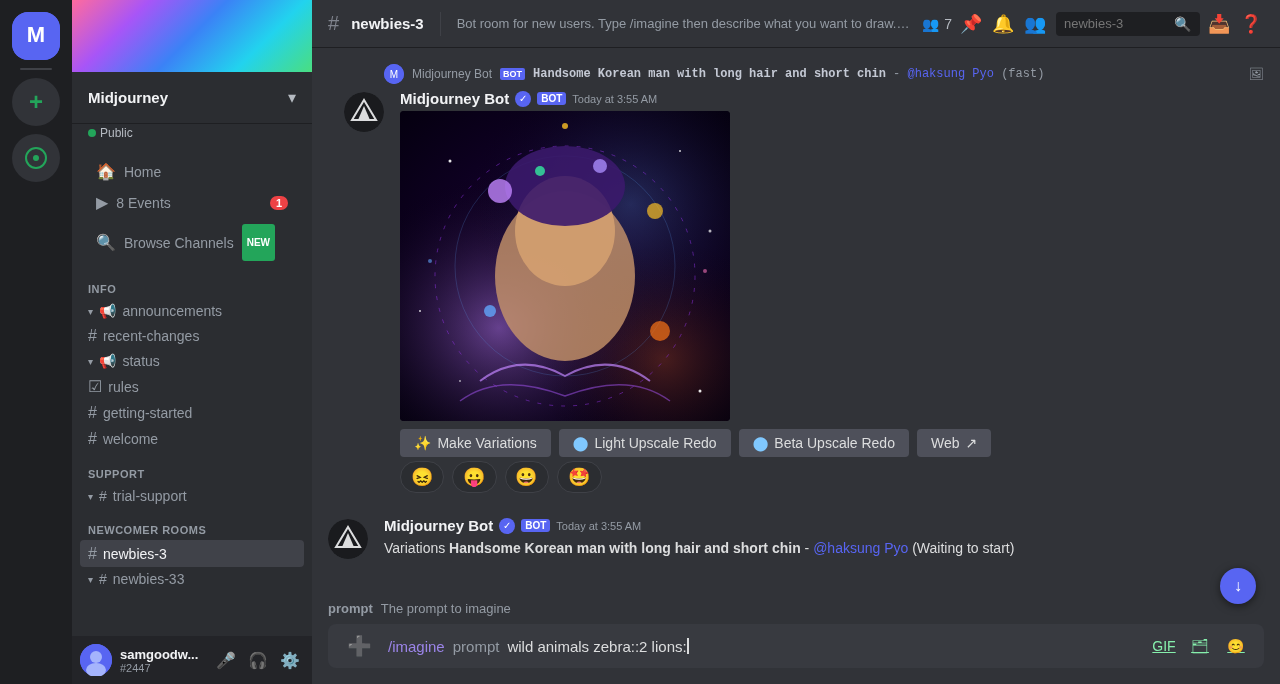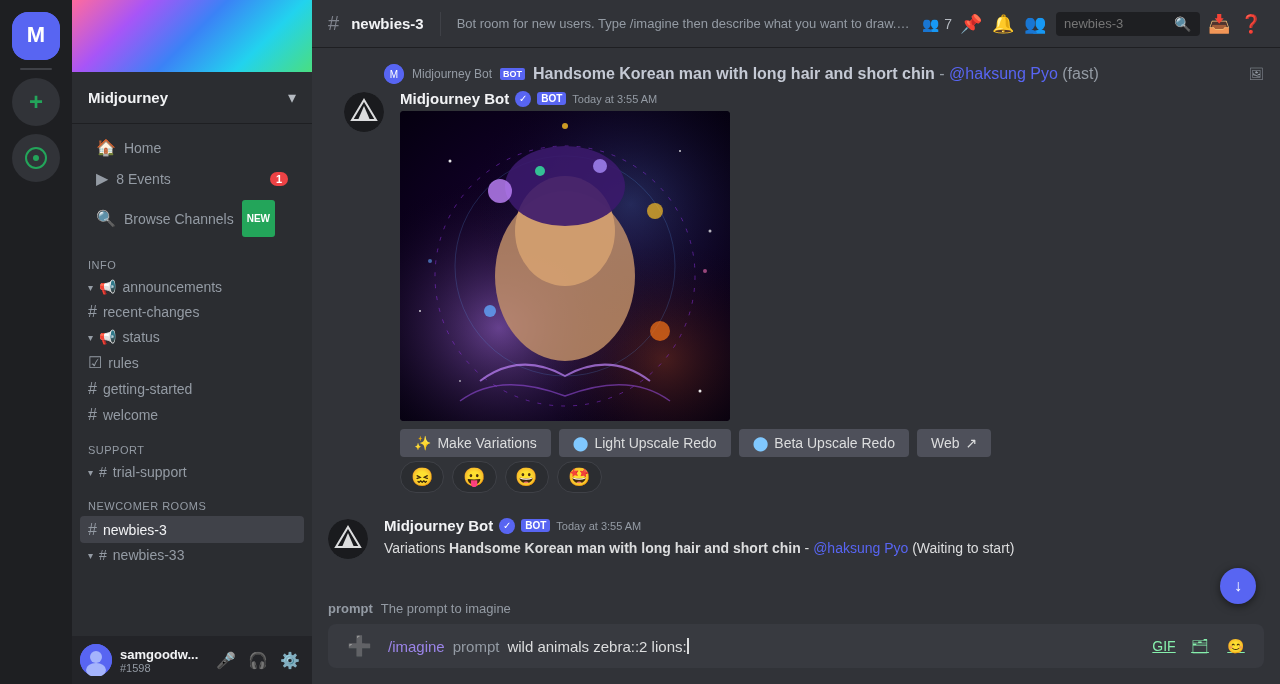--- a/index.html
+++ b/index.html
@@ -24,21 +24,21 @@
     .sidebar-content { flex: 1; overflow-y: auto; padding: 8px 0; }
     .sidebar-content::-webkit-scrollbar { width: 4px; }
     .sidebar-content::-webkit-scrollbar-thumb { background: #1e1f22; border-radius: 2px; }
 
     .sidebar-nav-item { display: flex; align-items: center; gap: 8px; padding: 6px 16px; cursor: pointer; border-radius: 4px; margin: 0 8px; color: #949ba4; }
     .sidebar-nav-item .icon { font-size: 16px; }
     .sidebar-nav-item .label { font-size: 14px; }
     .sidebar-nav-item .badge { background: #ed4245; color: white; border-radius: 8px; padding: 1px 6px; font-size: 11px; font-weight: 700; margin-left: auto; }
 
     .section-header { padding: 16px 16px 4px; display: flex; align-items: center; justify-content: space-between; cursor: pointer; }
-    .section-header-label { font-size: 11px; font-weight: 400; color: #949ba4; text-transform: uppercase; letter-spacing: 0.5px; }
+    .section-header-label { font-size: 11px; font-weight: 700; color: #949ba4; text-transform: uppercase; letter-spacing: 0.5px; }
 
     .channel-item { display: flex; align-items: center; gap: 6px; padding: 4px 8px; cursor: pointer; border-radius: 4px; margin: 0 8px; color: #949ba4; font-size: 14px; }
     .channel-item.active { background: #404249; color: #f2f3f5; }
     .channel-item .ch-icon { font-size: 16px; color: #949ba4; }
     .channel-item .add-icon { margin-left: auto; font-size: 16px; opacity: 0; }
     .channel-group { display: flex; align-items: center; gap: 6px; padding: 4px 8px; cursor: pointer; margin: 0 8px; border-radius: 4px; color: #949ba4; font-size: 14px; }
     .channel-group .arrow { font-size: 10px; }
 
     .sidebar-footer { padding: 8px; background: #232428; display: flex; align-items: center; gap: 8px; }
     .user-avatar { width: 32px; height: 32px; border-radius: 50%; background: #5865f2; display: flex; align-items: center; justify-content: center; font-size: 14px; color: white; font-weight: 700; flex-shrink: 0; }
@@ -134,20 +134,24 @@
 </div>
 
 <div class="sidebar">
 
   <div class="server-banner"></div>
 
   <div class="sidebar-header">
     <span class="sidebar-header-name">Midjourney</span>
     <span style="color:#b5bac1; font-size:16px;">▾</span>
   </div>
+  <div class="sidebar-status">
+    <div class="status-dot"></div>
+    <span>Public</span>
+  </div>
 
   <div class="sidebar-content">
 
     <div class="sidebar-nav-item">
       <span class="icon">🏠</span>
       <span class="label">Home</span>
     </div>
     <div class="sidebar-nav-item">
       <span class="icon">▶</span>
       <span class="label">8 Events</span>
@@ -217,21 +221,21 @@
   <div class="sidebar-footer">
     <div class="user-avatar">
       <svg width="32" height="32" viewBox="0 0 32 32">
         <rect width="32" height="32" fill="#5865f2" rx="16"></rect>
         <circle cx="16" cy="13" r="6" fill="#a5b4fc"></circle>
         <ellipse cx="16" cy="26" rx="10" ry="7" fill="#a5b4fc"></ellipse>
       </svg>
     </div>
     <div class="user-info">
       <div class="user-name">samgoodw...</div>
-      <div class="user-tag">#1598</div>
+      <div class="user-tag">#2447</div>
     </div>
     <div class="user-controls">
       <div class="user-control-btn" title="Mute">🎤</div>
       <div class="user-control-btn" title="Deafen">🎧</div>
       <div class="user-control-btn" title="User Settings">⚙️</div>
     </div>
   </div>
 </div>
 
 <div class="main">
@@ -265,21 +269,21 @@
 
         <div style="display:flex; gap:8px; margin-bottom:2px; align-items:center; padding-left:56px;">
           <div style="width:20px; height:20px; border-radius:50%; background:#5865f2; display:flex; align-items:center; justify-content:center;">
             <svg width="20" height="20" viewBox="0 0 20 20">
                 <circle cx="10" cy="10" r="10" fill="#5765f2"></circle>
                 <text x="10" y="14" text-anchor="middle" font-size="10" fill="white">M</text>
               </svg>
           </div>
           <span style="font-size:12px; color:#949ba4;">Midjourney Bot</span>
           <span style="background:#5865f2; color:white; font-size:9px; font-weight:700; padding:1px 3px; border-radius:2px;">BOT</span>
-          <span style="font-size:16px; color:#949ba4; flex:1; white-space:nowrap; overflow:hidden; text-overflow:ellipsis;">
+          <span style="font-size:12px; color:#949ba4; flex:1; white-space:nowrap; overflow:hidden; text-overflow:ellipsis;font-family:Liberation Mono, monospace;">
             <strong style="color:#c4c9d4;">Handsome Korean man with long hair and short chin</strong>
             - <span style="color:#5865f2;">@haksung Pyo</span>
             (fast)
           </span>
           <span style="font-size:12px; color:#949ba4; cursor:pointer;">🖼</span>
         </div>
 
         <div style="display:flex; gap:16px; padding: 4px 16px;">
 
           <div style="width:40px; height:40px; border-radius:50%; overflow:hidden; flex-shrink:0; margin-top:2px;">

